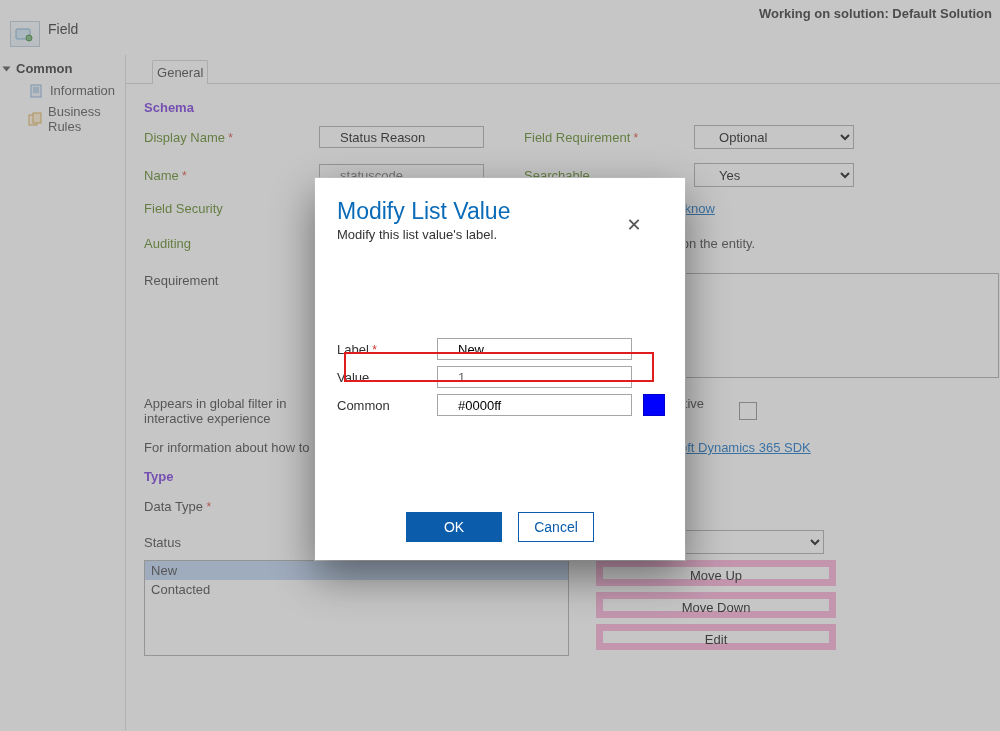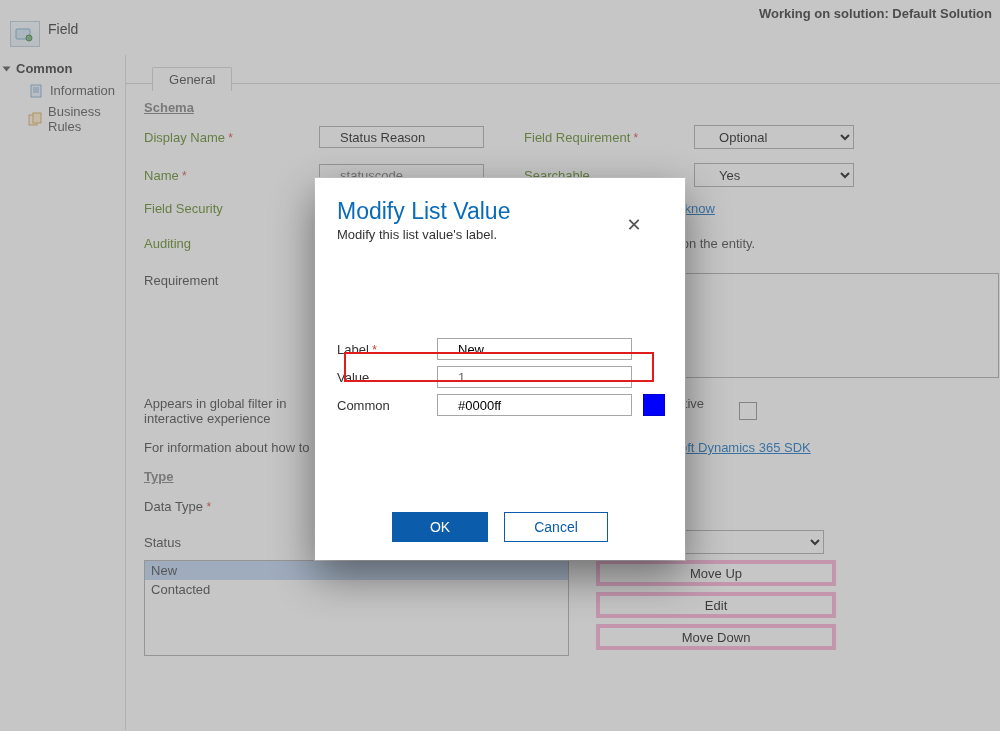--- a/index.html
+++ b/index.html
@@ -92,37 +92,36 @@
     border-bottom: 1px solid #cfcfcf;
     padding-left: 26px;
     height: 28px;
     display: flex;
     align-items: flex-end;
   }
   .tab {
     border: 1px solid #cfcfcf;
     border-bottom: none;
     background: #fff;
-    padding: 4px 16px;
+    padding: 4px 4px;
     font-size: 13px;
     border-top-left-radius: 2px;
     border-top-right-radius: 2px;
     position: relative;
-    top: 8px;
+    top: 1px;
     color: #333;
   }
   .form-area {
     padding: 16px 22px 16px 18px;
     position: relative;
   }
   .section-title {
     font-weight: 700;
     margin-bottom: 10px;
-    color: #737373;
-    text-decoration: underline;
+    color: #6d28d9;
   }
   .row {
     display: grid;
     grid-template-columns: 175px 165px 30px 155px 190px;
     align-items: center;
     column-gap: 0;
     margin-bottom: 14px;
   }
   .row label { color: #4d7c0f; }
   .req::after { content:" *"; color:#d13a2f; font-size:12px; }
@@ -159,21 +158,21 @@
   .li-selected {
     background: #b8d0ef;
   }
   .list-actions {
     display:flex;
     flex-direction:column;
     gap:6px;
     width: 240px;
   }
   .btn-wide {
-    border:4px solid #f9a8d4;
+    border:7px solid #f9a8d4;
     background:#fff;
     height:26px;
     font-size:13px;
     cursor:pointer;
   }
   
   .overlay {
     position: absolute;
     inset: 0;
     background: rgba(128,128,128,0.45);
@@ -236,21 +235,21 @@
     color:#ffffff;
     border:none;
     width: 96px; height:30px;
     font-size:14px;
     cursor:pointer;
   }
   .btn-secondary {
     background:#fff;
     color:#0b5cab;
     border:1px solid #0b5cab;
-    width:104px; height:30px;
+    width:76px; height:30px;
     font-size:14px;
     cursor:pointer;
   }
   .auditing-note { color:#333; }
   .grid-type {
     display:grid;
     grid-template-columns: 175px 320px;
     align-items:center;
     margin-bottom: 12px;
   }
@@ -388,22 +387,22 @@
         </select>
       </div>
 
       <div class="list-row">
         <div class="listbox">
           <div class="li-item li-selected">New</div>
           <div class="li-item">Contacted</div>
         </div>
         <div class="list-actions">
           <button class="btn-wide">Move Up</button>
+          <button class="btn-wide">Move Down</button>
           <button class="btn-wide">Edit</button>
-          <button class="btn-wide">Move Down</button>
         </div>
       </div>
     </div>
 
   </div>
 </div>
 
 <div class="overlay">
   <div class="modal">
     <div class="modal-inner">

